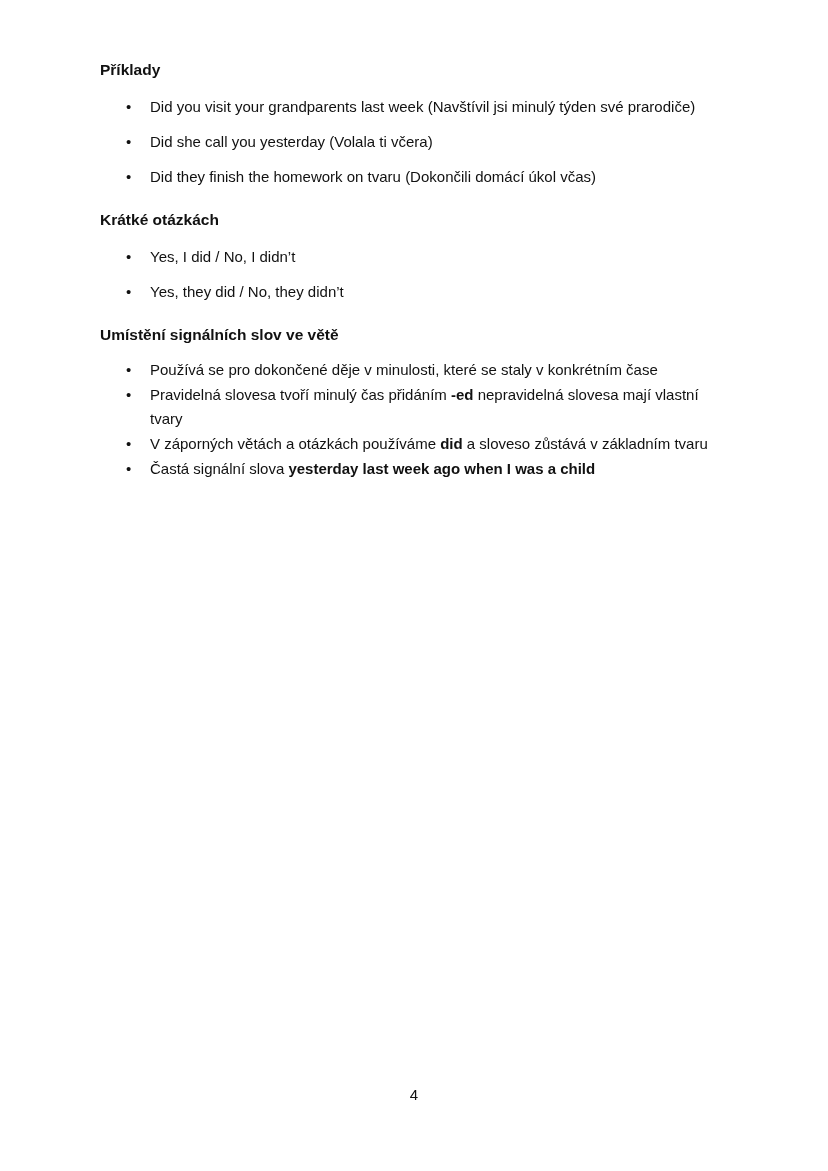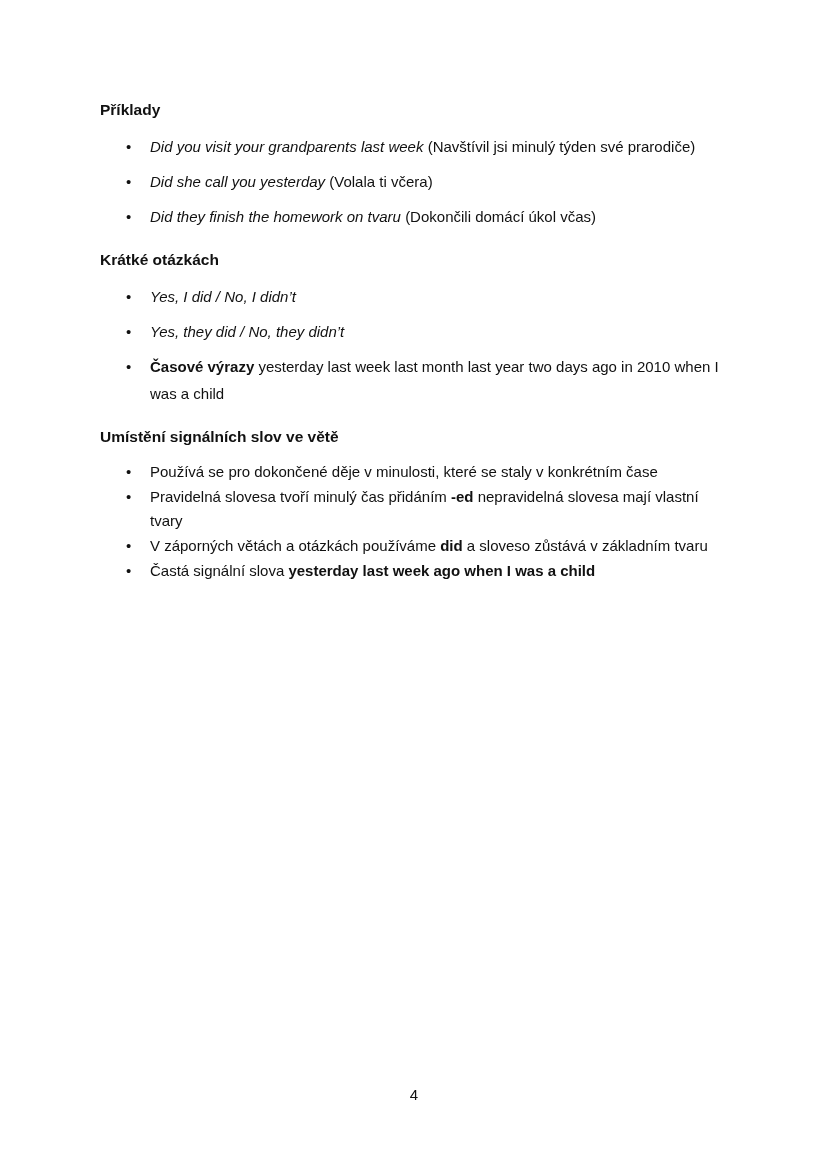--- a/index.html
+++ b/index.html
@@ -8,21 +8,21 @@
     font-family: "Liberation Sans", sans-serif;
     color: #111111;
     -webkit-font-smoothing: antialiased;
   }
   .page {
     position: relative;
     width: 828px;
     height: 1171px;
     margin: 0 auto;
     background: #ffffff;
-    padding: 100px 98px 0 100px;
+    padding: 60px 98px 0 100px;
   }
   .content { width: 632px; }
   h2 {
     font-size: 15.5px;
     font-weight: bold;
     margin: 20px 0 12px 0;
     line-height: 1.35;
   }
   h2:first-child { margin-top: 0; }
   ul {
@@ -42,21 +42,21 @@
     top: 0;
   }
   ul.loose li {
     line-height: 1.8;
     margin-bottom: 8px;
   }
   ul.tight li {
     line-height: 1.6;
     margin-bottom: 1px;
   }
-  .it { font-style: italic; }
+  .it { }
   b { font-weight: bold; }
   .page-number {
     position: absolute;
     left: 0;
     right: 0;
     bottom: 68px;
     text-align: center;
     font-size: 15px;
   }
 </style>
@@ -73,21 +73,20 @@
       <li><span class="it">Did they finish the homework on tvaru </span><span>(Dokončili domácí úkol včas)</span></li>
     </ul>
 
     <h2>Krátké otázkách</h2>
     <ul class="loose">
       <li><span class="it">Yes, I did / No, I didn’t</span></li>
       <li><span class="it">Yes, they did / No, they didn’t</span></li>
     </ul>
 
     <ul class="loose">
-      <li><b>Časové výrazy</b><span> yesterday last week last month last year two days ago in 2010 when I was a child</span></li>
     </ul>
 
     <h2>Umístění signálních slov ve větě</h2>
 
     <ul class="tight">
       <li><span>Používá se pro dokončené děje v minulosti, které se staly v konkrétním čase</span><b></b><span></span></li>
       <li><span>Pravidelná slovesa tvoří minulý čas přidáním </span><b>-ed</b><span> nepravidelná slovesa mají vlastní tvary</span></li>
       <li><span>V záporných větách a otázkách používáme </span><b>did</b><span> a sloveso zůstává v základním tvaru</span></li>
       <li><span>Častá signální slova </span><b>yesterday last week ago when I was a child</b><span></span></li>
     </ul>

